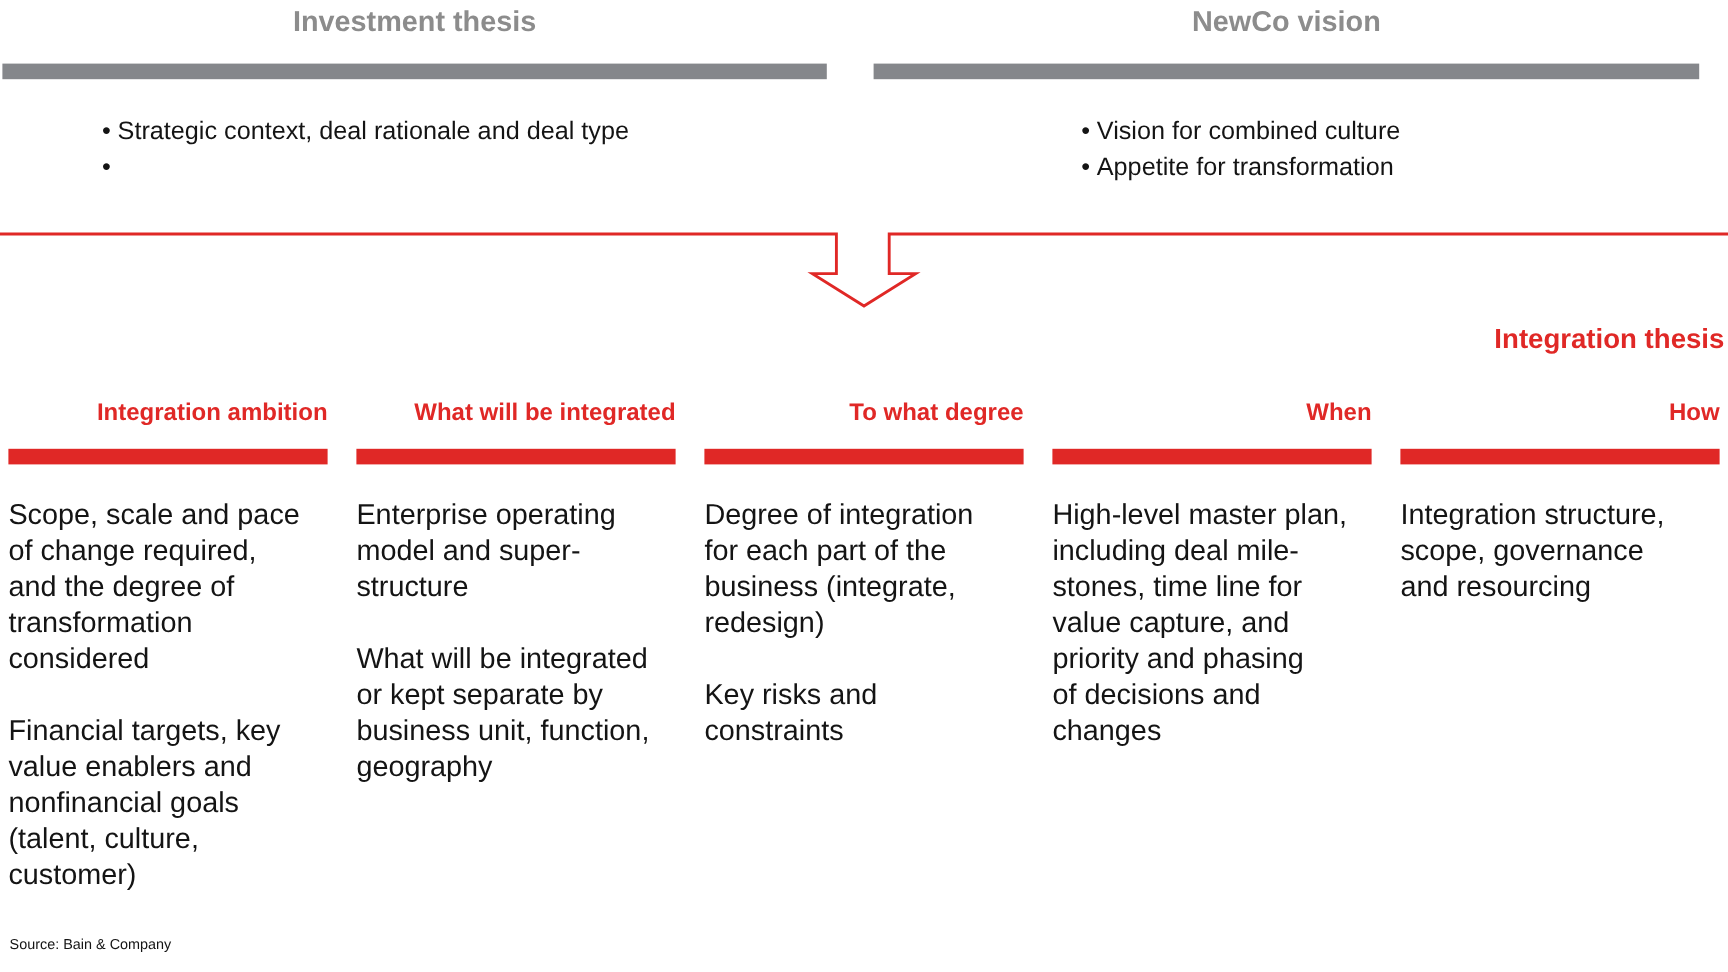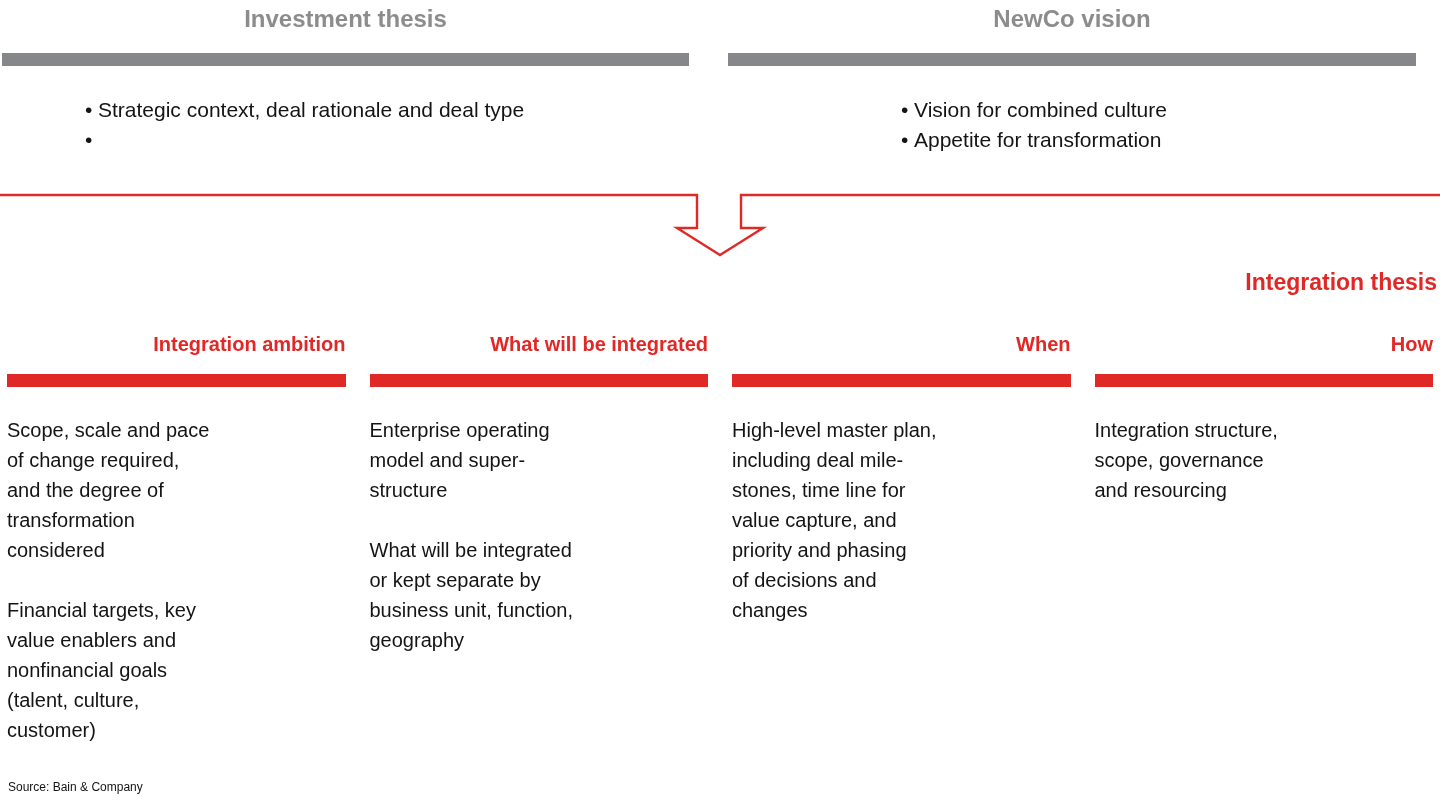--- a/index.html
+++ b/index.html
@@ -89,21 +89,21 @@
     height: 27px;
     white-space: nowrap;
   }
   .red-bar {
     margin-top: 16px;
     height: 13px;
     background: var(--red);
   }
   .col-body { margin-top: 28px; }
   .col-body p {
-    font-size: 20px;
+    font-size: 24px;
     line-height: 30px;
     color: var(--black);
     white-space: pre-line;
   }
   .col-body p + p { margin-top: 30px; }
 
   
   .source-note {
     position: absolute;
     left: 8px;
@@ -177,20 +177,32 @@
       <p>Enterprise operating
 model and super-
 structure</p>
       <p>What will be integrated
 or kept separate by
 business unit, function,
 geography</p>
     </div>
   </div>
 
+  <div class="col">
+    <div class="col-title">To what degree</div>
+    <div class="red-bar"></div>
+    <div class="col-body">
+      <p>Degree of integration
+for each part of the
+business (integrate,
+redesign)</p>
+      <p>Key risks and
+constraints</p>
+    </div>
+  </div>
 
   <div class="col">
     <div class="col-title">When</div>
     <div class="red-bar"></div>
     <div class="col-body">
       <p>High-level master plan,
 including deal mile-
 stones, time line for
 value capture, and
 priority and phasing

